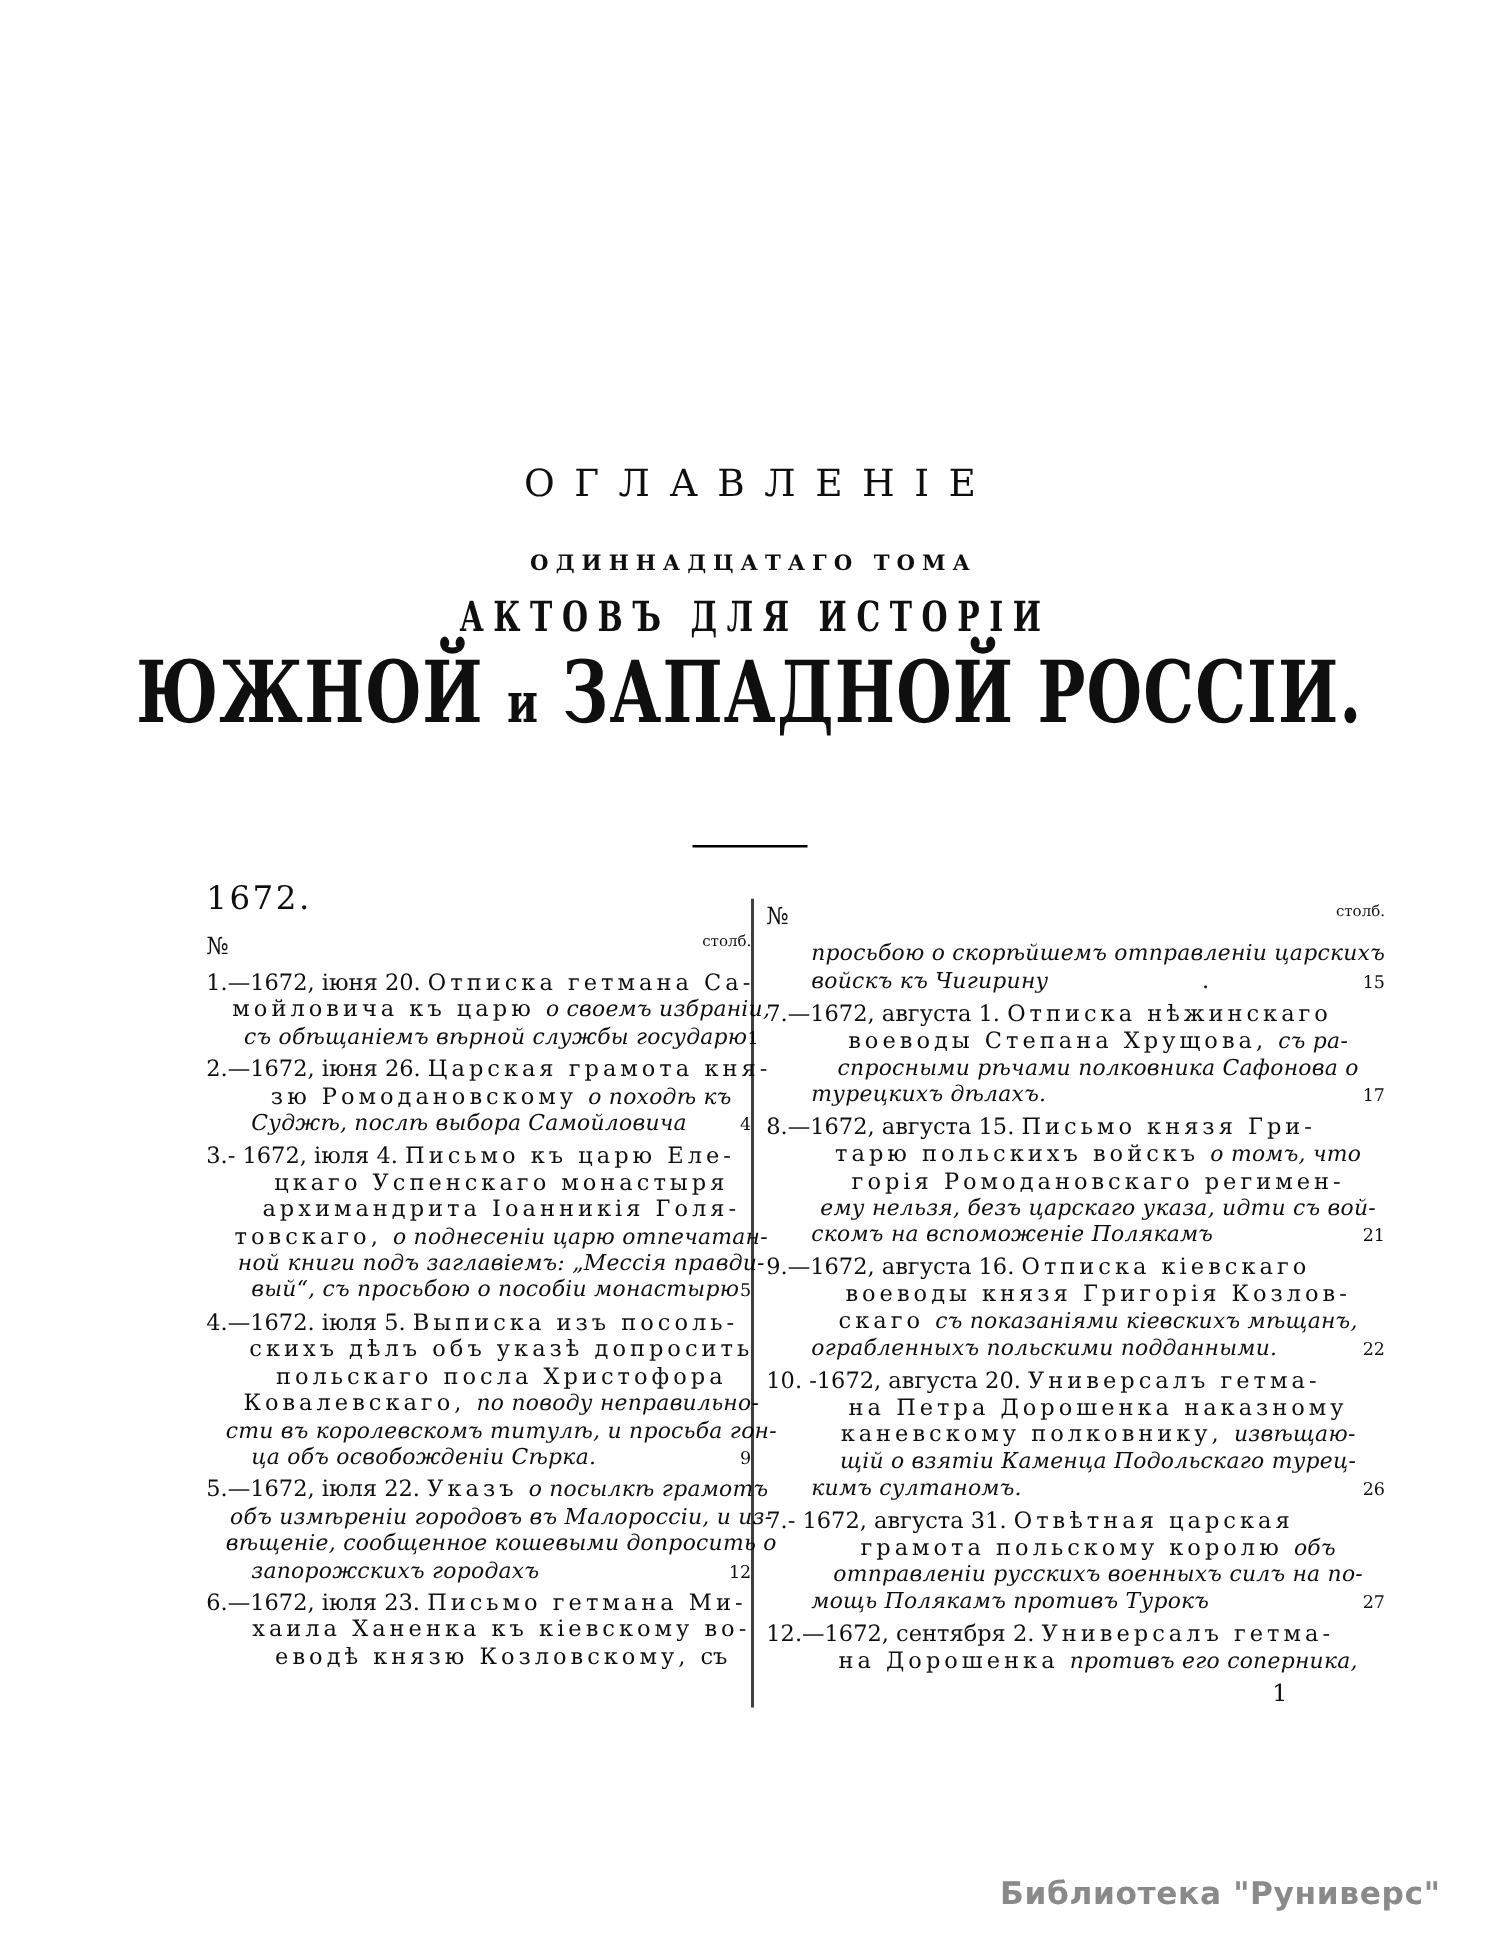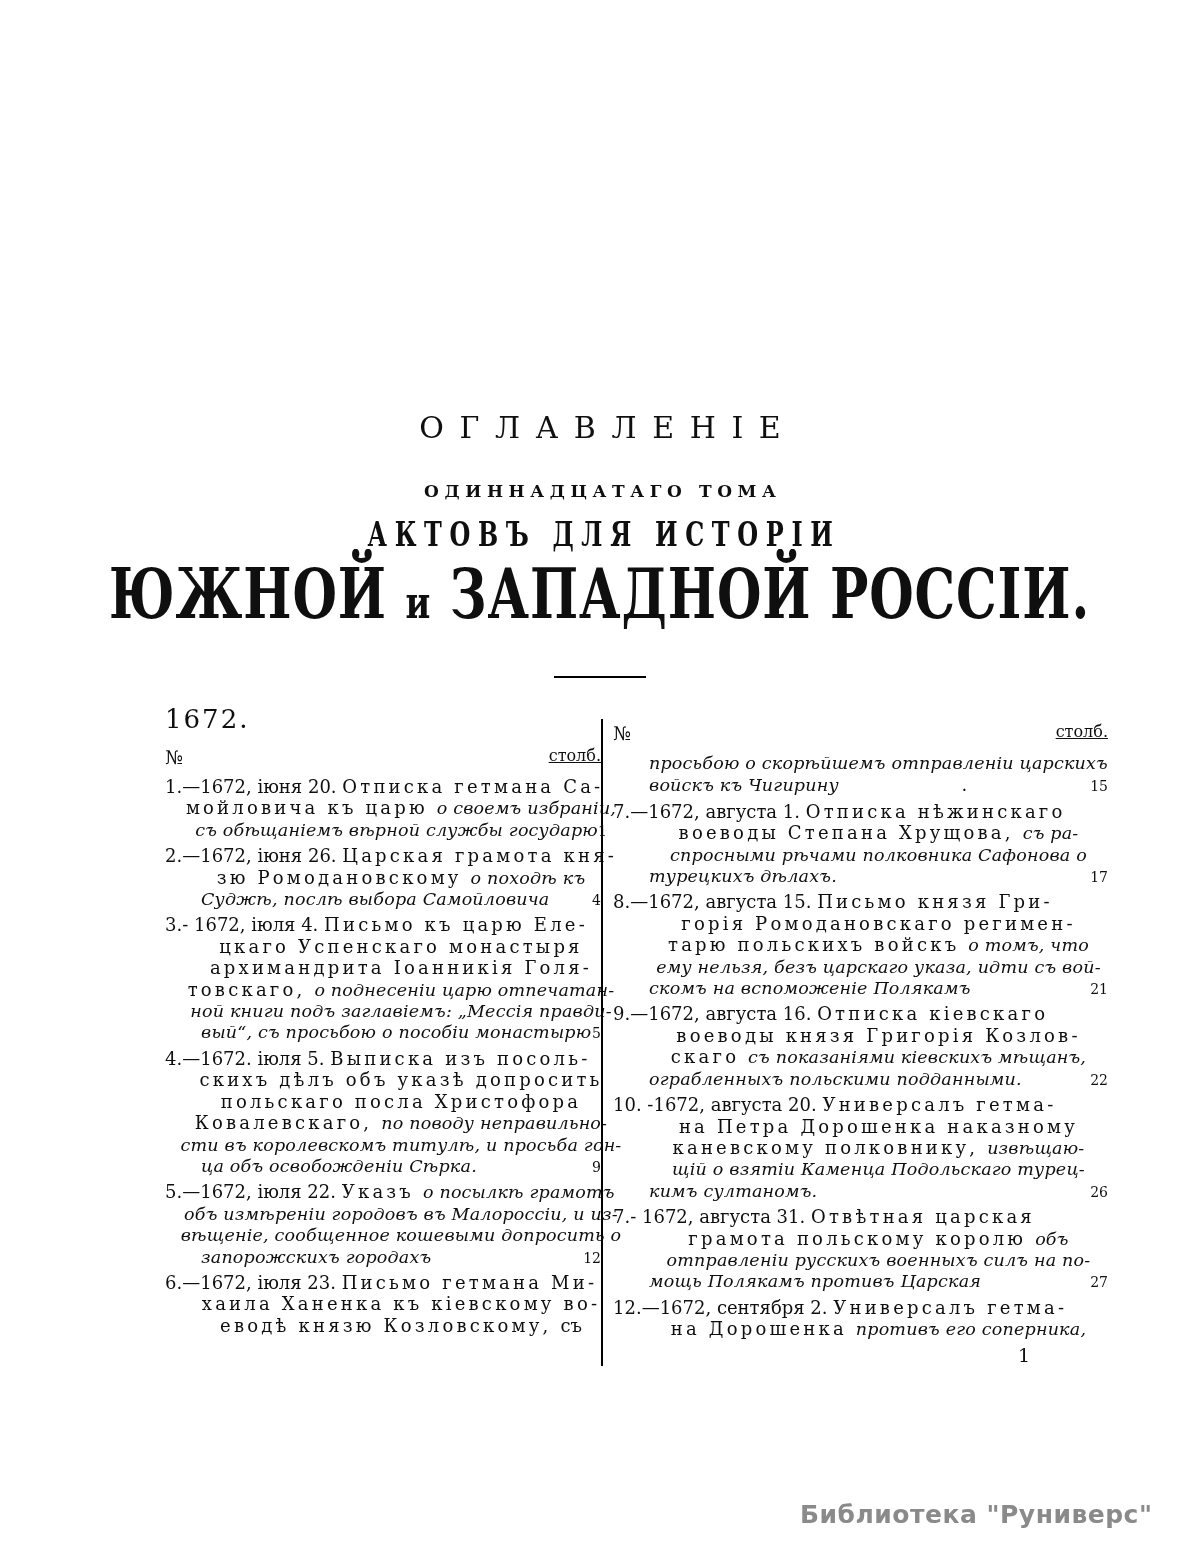--- a/index.html
+++ b/index.html
@@ -2,39 +2,39 @@
 <html><head>
 <meta charset="utf-8">
 <style>
   html,body { margin:0; padding:0; background:#ffffff; }
   .page {
     position:relative; width:1200px; height:1568px; background:#ffffff;
     font-family:"DejaVu Serif", serif; color:#0f0f0f; overflow:hidden;
   }
 
   
-  .title-block { position:absolute; left:0; top:410px; width:100%; text-align:center; }
+  .title-block { position:absolute; left:0; top:370px; width:100%; text-align:center; }
   .t1 { font-size:30px; letter-spacing:0.52em; text-indent:0.52em; }
   .t2 { margin-top:36px; font-size:17px; font-weight:bold; letter-spacing:0.33em; text-indent:0.33em; }
   .t3 { margin-top:14px; }
   .t3 .inner { display:inline-block; font-size:26px; font-weight:bold; letter-spacing:0.32em; text-indent:0.32em; transform:scale(0.92,1.28); transform-origin:center top; }
   .t4 { margin-top:9px; white-space:nowrap; }
   .t4 .inner { display:inline-block; font-size:58px; font-weight:bold; letter-spacing:1px; transform:scale(0.88,1.18); transform-origin:center top; }
   .t4 .conj { font-size:38px; font-weight:bold; }
   .title-rule { position:absolute; left:50%; top:676px; width:92px; height:2px; background:#000; transform:translateX(-50%); }
 
   
   .columns { position:absolute; left:165px; top:702px; width:888px; display:flex; align-items:stretch; }
   .col-left  { width:436px; }
   .col-right { flex:1; padding-left:10px; }
   .divider { width:3px; border-left:1.5px solid #000; border-right:1.5px solid #000; margin-top:17px; }
 
   .year { text-align:left; font-size:26px; letter-spacing:2px; margin:2px 0 12px 0; }
   .headers { display:flex; justify-content:space-between; align-items:flex-start; font-size:19px; margin-bottom:8px; }
-  .headers .stolb { font-size:16px;text-decoration:underline; }
+  .headers .stolb { font-size:12px; }
   .col-right .headers { margin-top:20px; margin-bottom:9px; }
 
   .entry { margin-bottom:3px; }
   .line { display:flex; align-items:baseline; white-space:pre; font-size:18px; line-height:21.4px; }
   .line.cont { padding-left:36px;justify-content:center; }
   .s-n  { }
   .s-sp { letter-spacing:3.2px; }
   .s-it { font-style:italic; font-size:17.5px; letter-spacing:0.2px; }
   .s-ld { flex:1; text-align:center; }
   .fill { flex:1; }
@@ -127,43 +127,43 @@
             <div class="line cont"><span class="s-it">войскъ къ Чигирину</span><span class="s-ld">.</span><span class="colnum">15</span></div>
           </div>
           <div class="entry">
             <div class="line"><span class="s-n">7.—1672, августа 1. </span><span class="s-sp">Отписка нѣжинскаго</span></div>
             <div class="line cont"><span class="s-sp">воеводы Степана Хрущова, </span><span class="s-it">съ ра-</span></div>
             <div class="line cont"><span class="s-it">спросными рѣчами полковника Сафонова о</span></div>
             <div class="line cont"><span class="s-it">турецкихъ дѣлахъ.</span><span class="fill"></span><span class="colnum">17</span></div>
           </div>
           <div class="entry">
             <div class="line"><span class="s-n">8.—1672, августа 15. </span><span class="s-sp">Письмо князя Гри-</span></div>
+            <div class="line cont"><span class="s-sp">тарю польскихъ войскъ </span><span class="s-it">о томъ, что</span></div>
             <div class="line cont"><span class="s-sp">горія Ромодановскаго регимен-</span></div>
-            <div class="line cont"><span class="s-sp">тарю польскихъ войскъ </span><span class="s-it">о томъ, что</span></div>
             <div class="line cont"><span class="s-it">ему нельзя, безъ царскаго указа, идти съ вой-</span></div>
             <div class="line cont"><span class="s-it">скомъ на вспоможеніе Полякамъ</span><span class="fill"></span><span class="colnum">21</span></div>
           </div>
           <div class="entry">
             <div class="line"><span class="s-n">9.—1672, августа 16. </span><span class="s-sp">Отписка кіевскаго</span></div>
             <div class="line cont"><span class="s-sp">воеводы князя Григорія Козлов-</span></div>
             <div class="line cont"><span class="s-sp">скаго </span><span class="s-it">съ показаніями кіевскихъ мѣщанъ,</span></div>
             <div class="line cont"><span class="s-it">ограбленныхъ польскими подданными.</span><span class="fill"></span><span class="colnum">22</span></div>
           </div>
           <div class="entry">
             <div class="line"><span class="s-n">10. -1672, августа 20. </span><span class="s-sp">Универсалъ гетма-</span></div>
             <div class="line cont"><span class="s-sp">на Петра Дорошенка наказному</span></div>
             <div class="line cont"><span class="s-sp">каневскому полковнику, </span><span class="s-it">извѣщаю-</span></div>
             <div class="line cont"><span class="s-it">щій о взятіи Каменца Подольскаго турец-</span></div>
             <div class="line cont"><span class="s-it">кимъ султаномъ.</span><span class="fill"></span><span class="colnum">26</span></div>
           </div>
           <div class="entry">
             <div class="line"><span class="s-n">7.- 1672, августа 31. </span><span class="s-sp">Отвѣтная царская</span></div>
             <div class="line cont"><span class="s-sp">грамота польскому королю </span><span class="s-it">объ</span></div>
             <div class="line cont"><span class="s-it">отправленіи русскихъ военныхъ силъ на по-</span></div>
-            <div class="line cont"><span class="s-it">мощь Полякамъ противъ Царская</span><span class="fill"></span><span class="colnum">27</span></div>
+            <div class="line cont"><span class="s-it">мощь Полякамъ противъ Турокъ</span><span class="fill"></span><span class="colnum">27</span></div>
           </div>
           <div class="entry">
             <div class="line"><span class="s-n">12.—1672, сентября 2. </span><span class="s-sp">Универсалъ гетма-</span></div>
             <div class="line cont"><span class="s-sp">на Дорошенка </span><span class="s-it">противъ его соперника,</span></div>
           </div>
         </div>
       <div class="signature">1</div>
     </div>
 
   </div>

